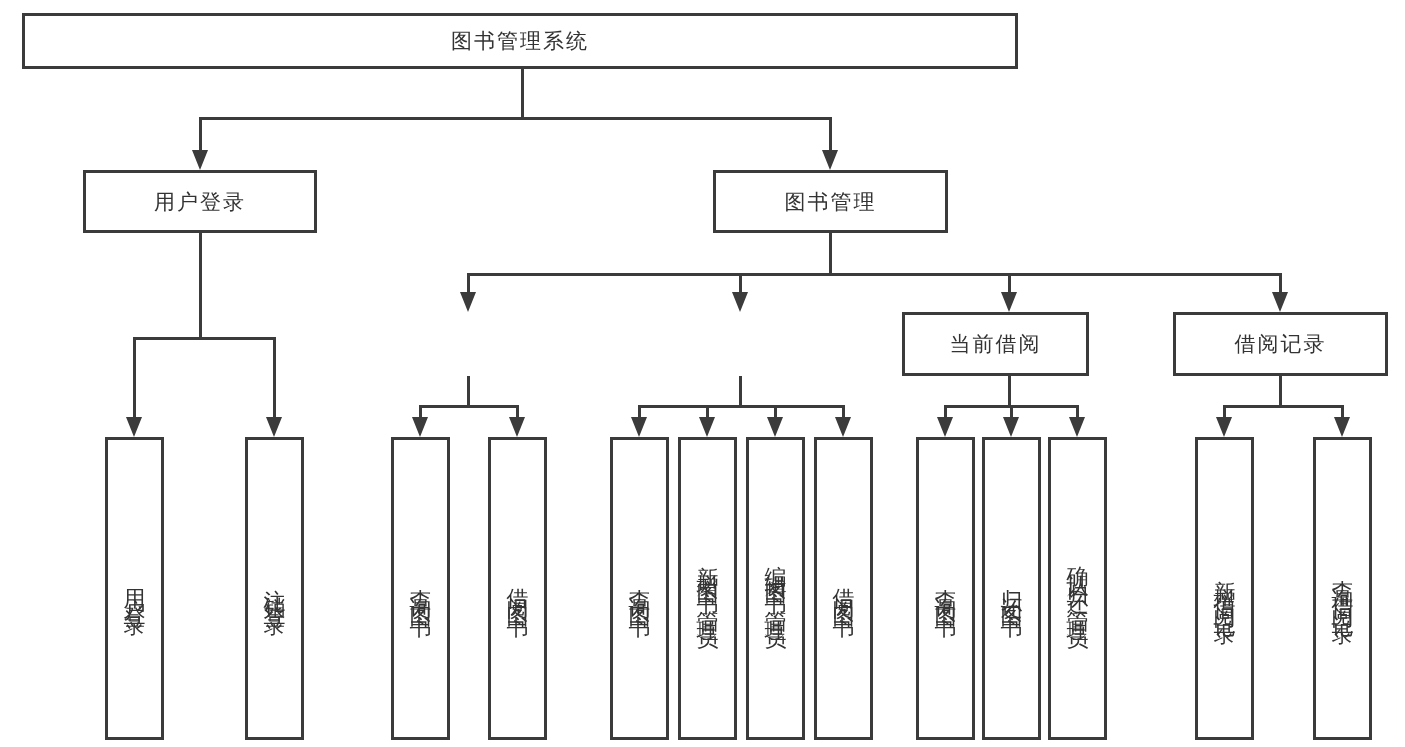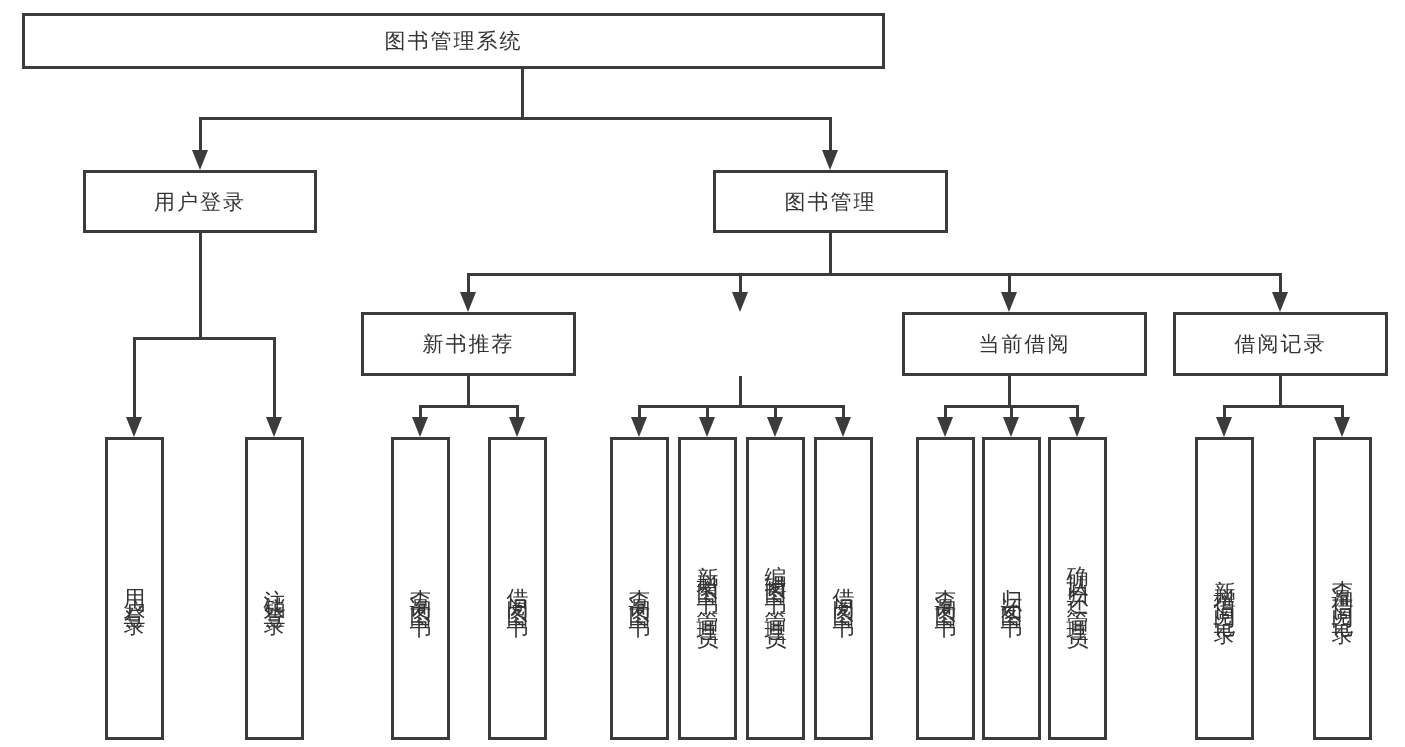--- a/index.html
+++ b/index.html
@@ -58,21 +58,21 @@
     text-shadow: 0 0 2px #ffffff;
     z-index: 10;
     white-space: nowrap;
   }
 </style>
 </head>
 <body>
 
 <div id="canvas">
 
-  <div class="box" style="left:22px; top:13px; width:863px; height:56px;">图书管理系统</div>
+  <div class="box" style="left:22px; top:13px; width:996px; height:56px;">图书管理系统</div>
 
   <div class="vline" style="left:521px; top:69px; height:48px;"></div>
   <div class="hline" style="left:199px; top:117px; width:632px;"></div>
   <div class="vline" style="left:199px; top:117px; height:33px;"></div>
   <div class="arrow" style="left:192px; top:150px;"></div>
   <div class="vline" style="left:829px; top:117px; height:33px;"></div>
   <div class="arrow" style="left:822px; top:150px;"></div>
 
   <div class="box" style="left:83px; top:170px; width:234px; height:63px;">用户登录</div>
   <div class="box" style="left:713px; top:170px; width:235px; height:63px;">图书管理</div>
@@ -88,22 +88,21 @@
   <div class="hline" style="left:467px; top:273px; width:815px;"></div>
   <div class="vline" style="left:467px; top:273px; height:20px;"></div>
   <div class="arrow" style="left:460px; top:292px;"></div>
   <div class="vline" style="left:739px; top:273px; height:20px;"></div>
   <div class="arrow" style="left:732px; top:292px;"></div>
   <div class="vline" style="left:1008px; top:273px; height:20px;"></div>
   <div class="arrow" style="left:1001px; top:292px;"></div>
   <div class="vline" style="left:1279px; top:273px; height:20px;"></div>
   <div class="arrow" style="left:1272px; top:292px;"></div>
 
-  <div class="box" style="left:361px; top:312px; width:215px; height:64px;">新书推荐</div>
-  <div class="box" style="left:902px; top:312px; width:245px; height:64px;">当前借阅</div>
+  <div class="box" style="left:902px; top:312px; width:187px; height:64px;">当前借阅</div>
   <div class="box" style="left:1173px; top:312px; width:215px; height:64px;">借阅记录</div>
 
   <div class="vline" style="left:467px; top:376px; height:29px;"></div>
   <div class="hline" style="left:419px; top:405px; width:100px;"></div>
   <div class="vline" style="left:419px; top:405px; height:13px;"></div>
   <div class="arrow" style="left:412px; top:417px;"></div>
   <div class="vline" style="left:516px; top:405px; height:13px;"></div>
   <div class="arrow" style="left:509px; top:417px;"></div>
 
   <div class="vline" style="left:739px; top:376px; height:29px;"></div>

